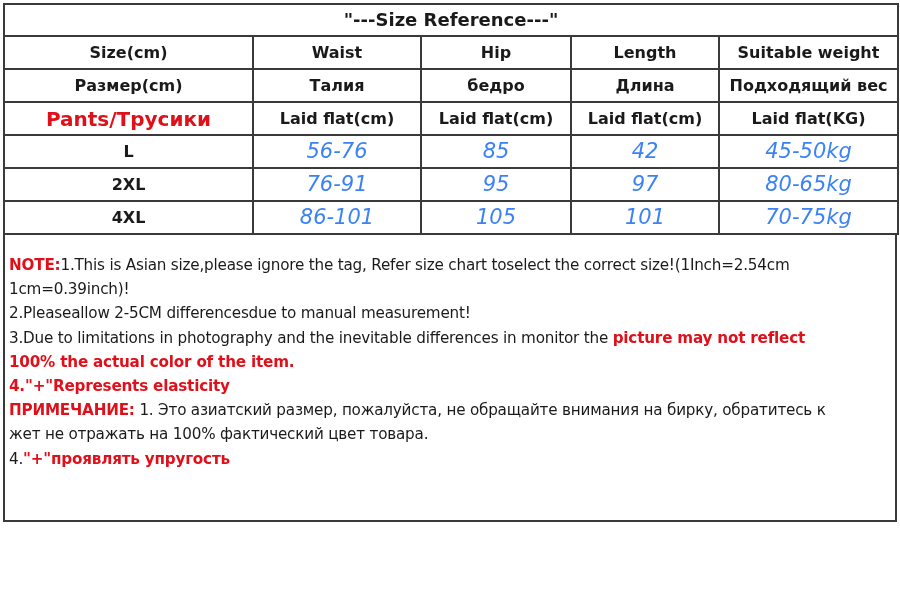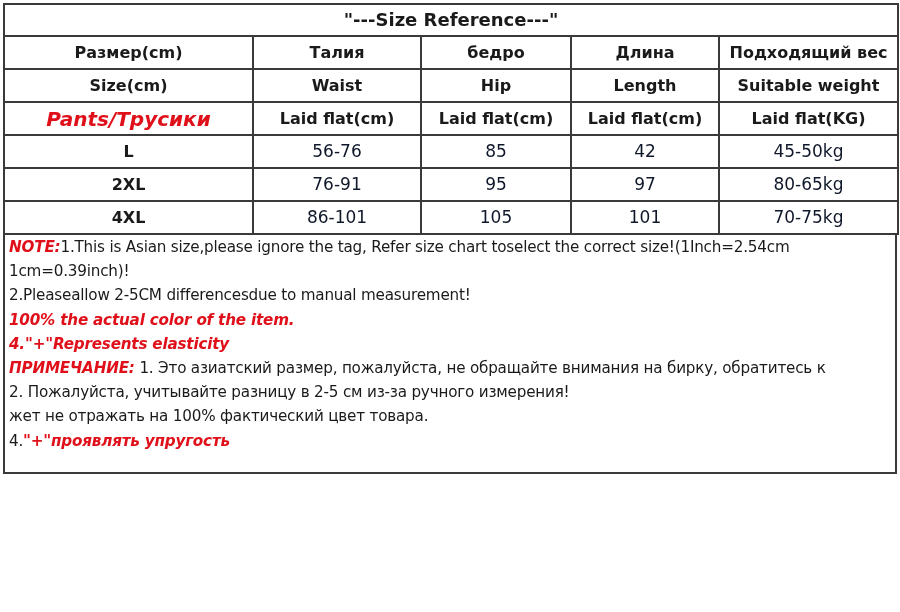--- a/index.html
+++ b/index.html
@@ -6,56 +6,56 @@
   body { width:900px; height:612px; position:relative; overflow:hidden;
          font-family:"DejaVu Sans","Liberation Sans",sans-serif; color:#1a1a1a; }
   .sheet { position:absolute; left:3px; top:3px; width:894px; }
   table.size { border-collapse:collapse; width:894px; table-layout:fixed; }
   table.size td { border:2px solid #3a3a3a; text-align:center; vertical-align:middle;
                   height:31px; padding:0; font-size:16px; line-height:1; white-space:nowrap; overflow:hidden; }
   table.size td.title { height:30px; font-size:18px; font-weight:bold; }
   table.size td.hdr { font-weight:bold; font-size:16px; }
   table.size td.hdr.red { color:#e0101a; font-size:20px; }
   table.size td.sz { font-weight:bold; font-size:16px; }
-  table.size td.val { font-weight:normal; font-size:17px; color:#0f172a; }
-  .notes { border:2px solid #3a3a3a; border-top:none; padding:0 4px 3px 4px; height:239px;
+  table.size td.val { font-weight:normal; font-size:21px; color:#3b82f6;font-style:italic; }
+  .notes { border:2px solid #3a3a3a; border-top:none; padding:18px 4px 3px 4px; height:287px;
            box-sizing:border-box; font-size:15.2px; line-height:24.2px; letter-spacing:-0.2px; }
   .notes .line { white-space:nowrap; overflow:hidden; }
-  .red { color:#e0101a;font-style:italic; }
+  .red { color:#e0101a; }
   .b { font-weight:bold; }
 </style>
 </head>
 <body>
 
 <div class="sheet">
   <table class="size">
     <colgroup>
       <col style="width:249px">
         <col style="width:168px">
         <col style="width:150px">
         <col style="width:148px">
         <col style="width:179px">
     </colgroup>
     <tbody>
         <tr>
       <td class="title" colspan="5">"---Size Reference---"</td>
     </tr>
     <tr>
+      <td class="hdr">Size(cm)</td>
+      <td class="hdr">Waist</td>
+      <td class="hdr">Hip</td>
+      <td class="hdr">Length</td>
+      <td class="hdr">Suitable weight</td>
+    </tr>
+    <tr>
       <td class="hdr">Размер(cm)</td>
       <td class="hdr">Талия</td>
       <td class="hdr">бедро</td>
       <td class="hdr">Длина</td>
       <td class="hdr">Подходящий вес</td>
-    </tr>
-    <tr>
-      <td class="hdr">Size(cm)</td>
-      <td class="hdr">Waist</td>
-      <td class="hdr">Hip</td>
-      <td class="hdr">Length</td>
-      <td class="hdr">Suitable weight</td>
     </tr>
     <tr>
       <td class="hdr red">Pants/Трусики</td>
       <td class="hdr">Laid flat(cm)</td>
       <td class="hdr">Laid flat(cm)</td>
       <td class="hdr">Laid flat(cm)</td>
       <td class="hdr">Laid flat(KG)</td>
     </tr>
     <tr>
       <td class="sz">L</td>
@@ -80,24 +80,26 @@
     </tr>
   </tbody>
     </table>
 
   <div class="notes">
     <div class="line">
       <span class="red b">NOTE:</span><span>1.This is Asian size,please ignore the tag, Refer size chart toselect the correct size!(1Inch=2.54cm</span>
     </div>
     <div class="line">1cm=0.39inch)!</div>
     <div class="line">2.Pleaseallow 2-5CM differencesdue to manual measurement!</div>
+    <div class="line">
+      <span>3.Due to limitations in photography and the inevitable differences in monitor the </span><span class="red b">picture may not reflect</span>
+    </div>
     <div class="line red b">100% the actual color of the item.</div>
     <div class="line red b">4."+"Represents elasticity</div>
     <div class="line">
       <span class="red b">ПРИМЕЧАНИЕ:</span><span> 1. Это азиатский размер, пожалуйста, не обращайте внимания на бирку, обратитесь к</span>
     </div>
-    <div class="line">2. Пожалуйста, учитывайте разницу в 2-5 см из-за ручного измерения!</div>
     <div class="line">жет не отражать на 100% фактический цвет товара.</div>
     <div class="line">
       <span>4.</span><span class="red b">"+"проявлять упругость</span>
     </div>
   </div>
 </div>
 
 </body></html>

